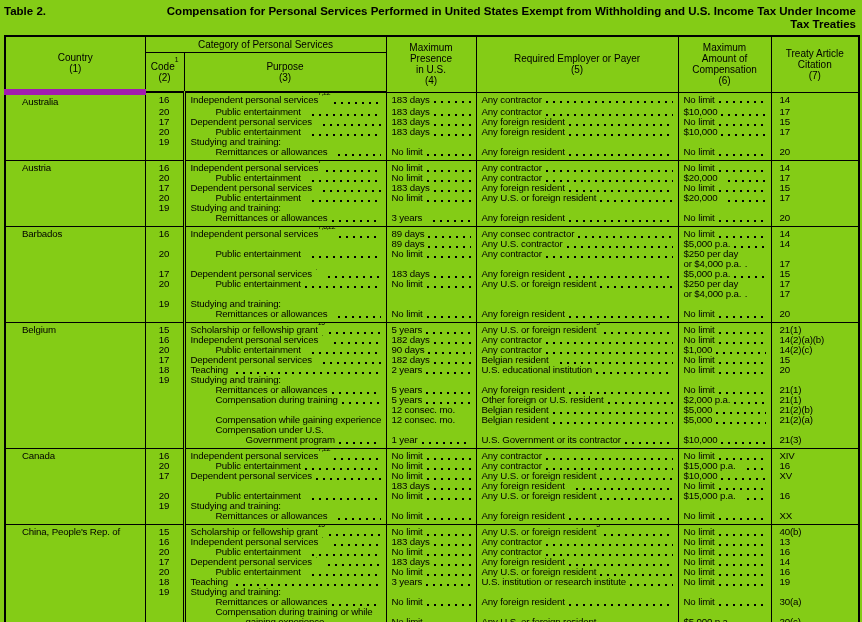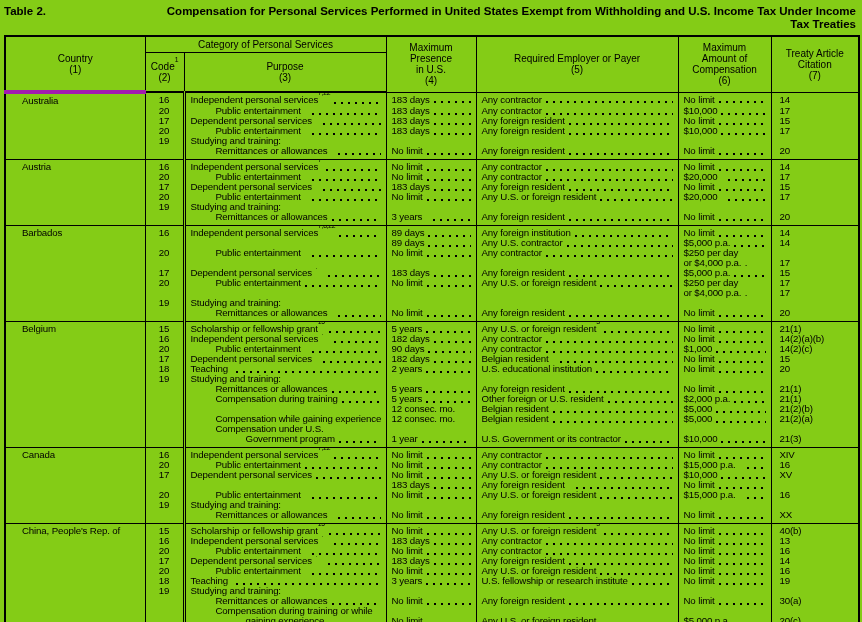--- a/index.html
+++ b/index.html
@@ -11,21 +11,21 @@
   .ttxt{flex:1;white-space:pre-line;text-align:right;}
   
   table{border-collapse:collapse;table-layout:fixed;width:854px;margin-left:4px;
     border:2px solid #000;border-bottom:3px solid #000;}
   th,td{padding:0;margin:0;}
   th{font-weight:normal;font-size:10px;line-height:11px;text-align:center;vertical-align:middle;
     border-left:1px solid #000;}
   thead tr:last-child th{border-bottom:2px solid #000;}
   th.h-cat{height:15px;border-bottom:1px solid #000;line-height:14px;}
   th.h-country{border-left:none;}
-  thead tr:first-child th.h-country{border-bottom:4px solid #a21caf;}
+  thead tr:first-child th.h-country{border-bottom:6px solid #a21caf;}
   th .hl{display:block;white-space:pre-line;}
   th .hn{display:block;}
   tr.h2 th{height:38px;}
   td{font-size:9.7px;line-height:10px;height:10px;vertical-align:top;
     border-left:1px solid #000;letter-spacing:-0.15px;overflow:hidden;}
   td.c-country{border-left:none;padding-left:16px;}
   td.c-purpose{border-left:3px double #000;}
   tr.first td{border-top:1px solid #000;padding-top:2px;}
   tr.last td{padding-bottom:3px;}
   td.c-code{text-align:center;}
@@ -466,21 +466,21 @@
             </div>
           </td>
           <td class="c-presence">
             <div class="ln ind0">
               <span class="t">89 days</span>
               <span class="lead"></span>
             </div>
           </td>
           <td class="c-payer">
             <div class="ln ind0">
-              <span class="t">Any foreign institution</span>
+              <span class="t">Any consec contractor</span>
               <span class="lead"></span>
             </div>
           </td>
           <td class="c-comp">
             <div class="ln ind0">
               <span class="t">No limit</span>
               <span class="lead"></span>
             </div>
           </td>
           <td class="c-treaty">
@@ -1416,21 +1416,21 @@
             </div>
           </td>
           <td class="c-presence">
             <div class="ln ind0">
               <span class="t">3 years</span>
               <span class="lead"></span>
             </div>
           </td>
           <td class="c-payer">
             <div class="ln ind0">
-              <span class="t">U.S. fellowship or research institute</span>
+              <span class="t">U.S. institution or research institute</span>
               <span class="lead"></span>
             </div>
           </td>
           <td class="c-comp">
             <div class="ln ind0">
               <span class="t">No limit</span>
               <span class="lead"></span>
             </div>
           </td>
           <td class="c-treaty">

